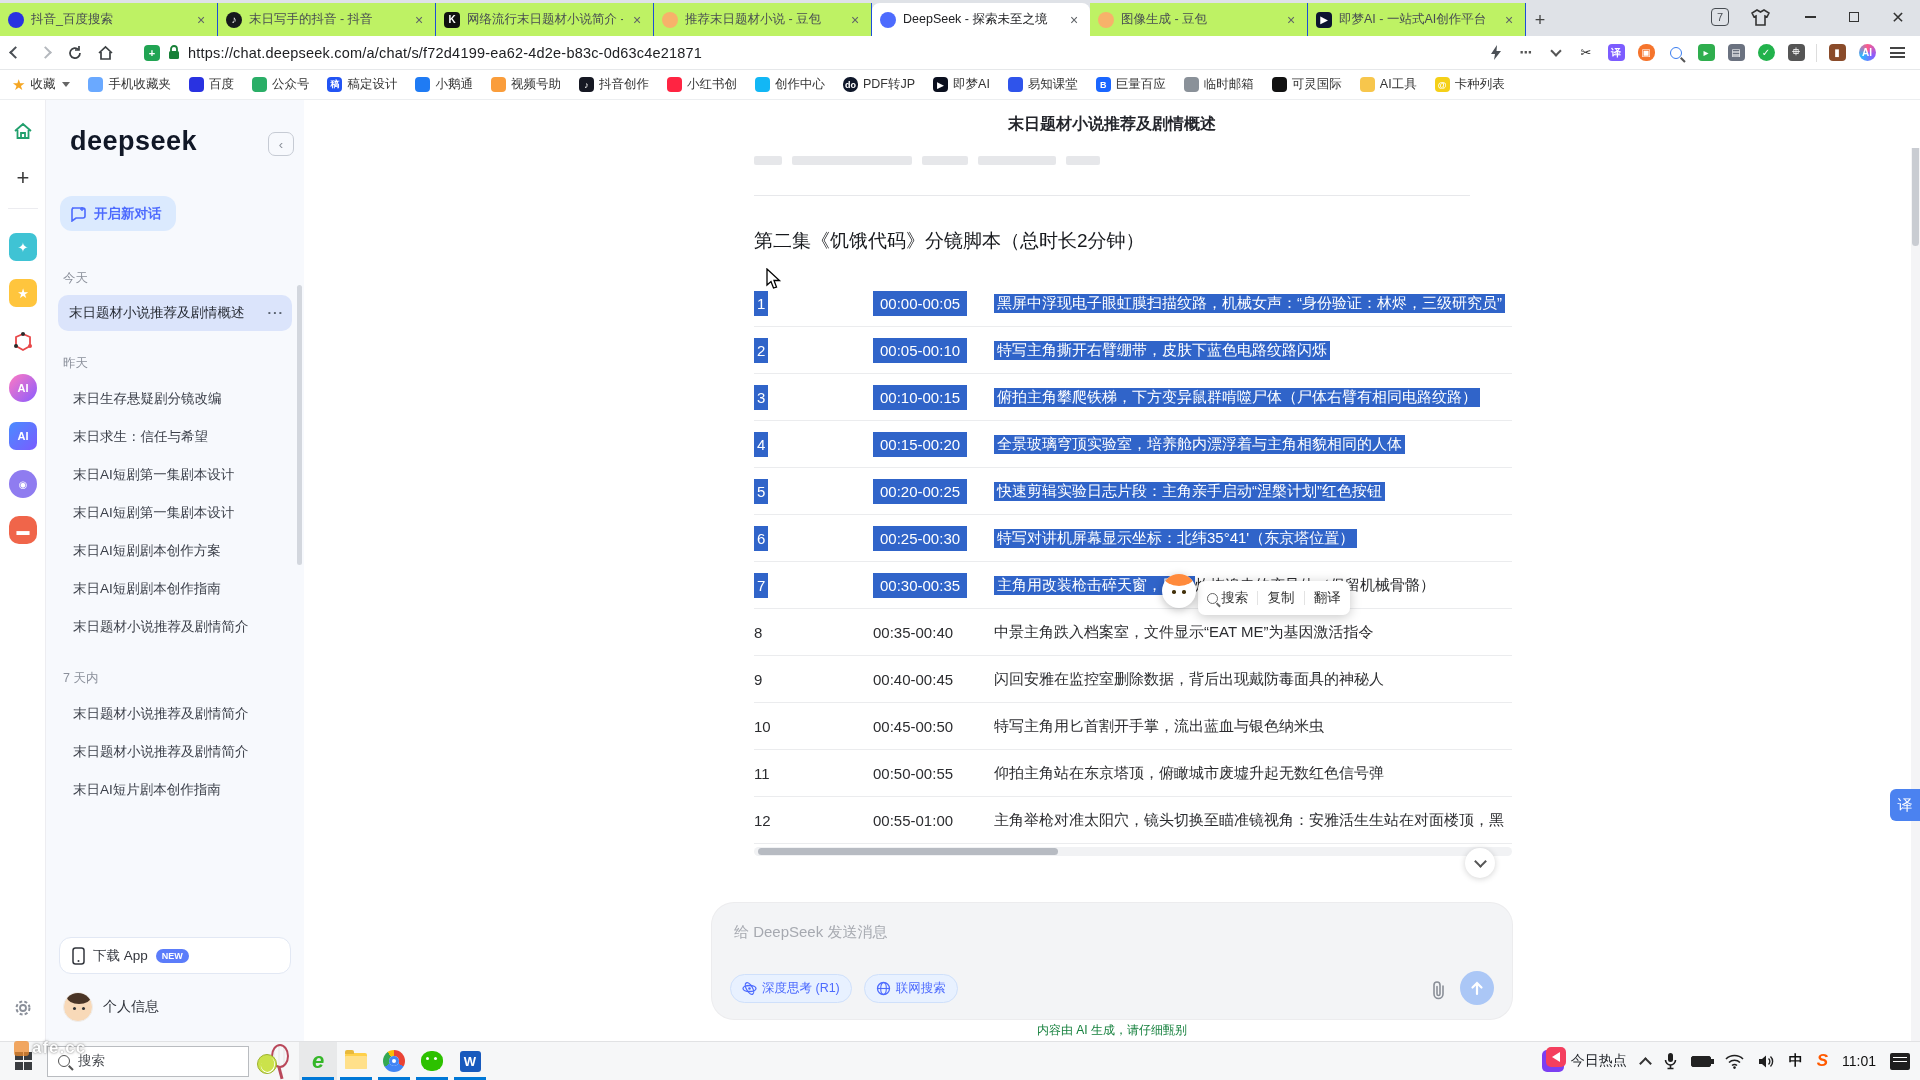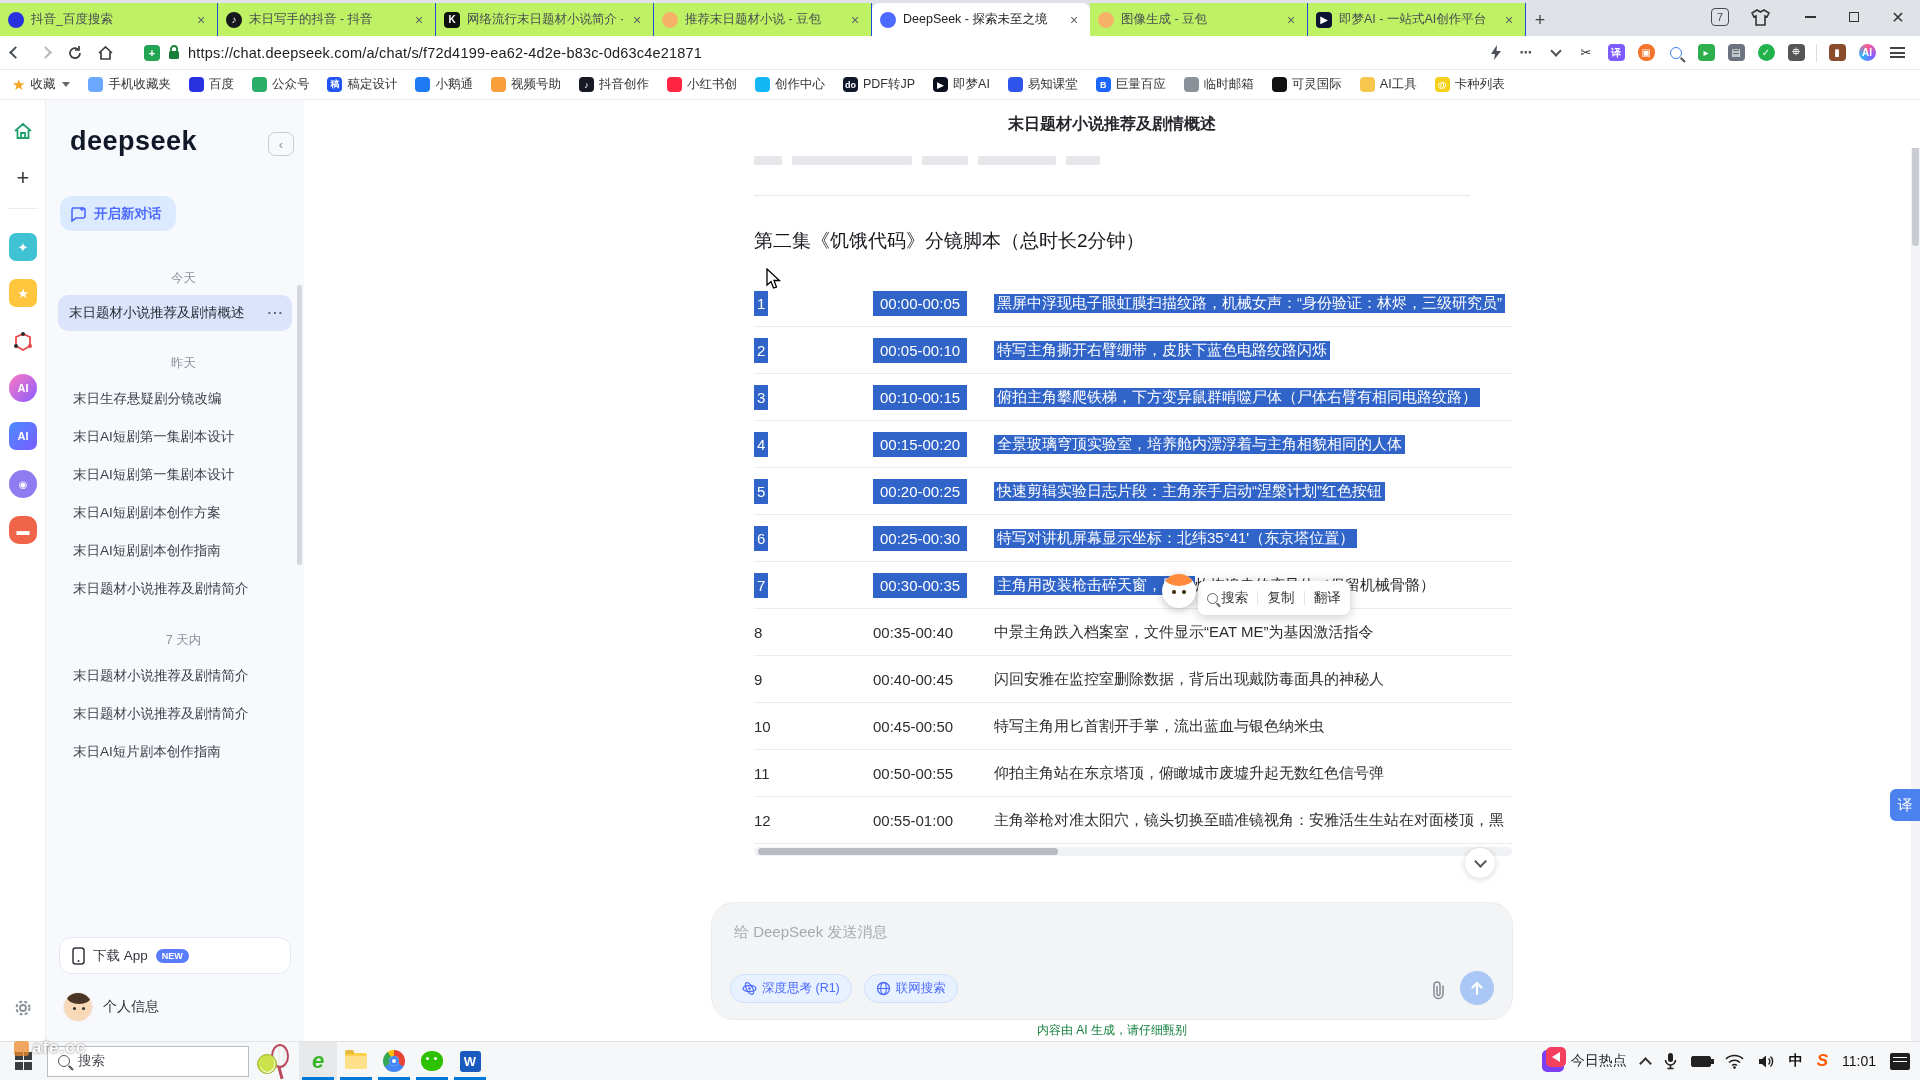--- a/index.html
+++ b/index.html
@@ -48,21 +48,21 @@
   .caret-down{width:0;height:0;border-left:4px solid transparent;border-right:4px solid transparent;border-top:5px solid #666;margin-left:2px;}
 
   
   #app{position:absolute;top:100px;left:0;width:1920px;height:941px;display:flex;}
   #left-rail{width:46px;background:#fff;border-right:1px solid #ededf1;position:relative;}
   .rail-ic{position:absolute;left:9px;width:28px;height:28px;border-radius:7px;display:flex;align-items:center;justify-content:center;color:#fff;font-size:13px;font-weight:bold;}
   #sidebar{width:258px;background:#f7f9fd;position:relative;overflow:hidden;}
   #ds-logo{position:absolute;left:24px;top:26px;font-size:27px;font-weight:bold;color:#111827;letter-spacing:.5px;}
   #collapse-btn{position:absolute;right:10px;top:32px;width:26px;height:24px;border:1.5px solid #c6cbd4;border-radius:7px;color:#8a8f99;font-size:13px;display:flex;align-items:center;justify-content:center;}
   #newchat{position:absolute;left:14px;top:96px;height:35px;padding:0 14px 0 10px;background:#dbeafe;border-radius:12px;display:flex;align-items:center;gap:7px;color:#4d6bfe;font-size:13.5px;font-weight:bold;}
-  .sec-label{font-size:12.5px;color:#8b909b;padding:0 0 0 17px;text-align:center;}
+  .sec-label{font-size:12.5px;color:#8b909b;padding:0 0 0 17px;}
   .sd-item{height:38px;line-height:38px;padding-left:27px;font-size:13.5px;color:#3c404a;white-space:nowrap;overflow:hidden;}
   .sd-item.active{margin:0 12px;height:36px;line-height:36px;padding-left:11px;background:#dbe4fb;border-radius:10px;color:#262a33;display:flex;align-items:center;}
   .sd-item.active .lbl{flex:1;overflow:hidden;white-space:nowrap;}
   .dots{color:#5a6270;font-weight:bold;letter-spacing:1px;margin-right:8px;}
   #sd-scroll{position:absolute;right:2px;top:185px;width:5px;height:280px;border-radius:3px;background:#d3d7de;}
   #dl-box{position:absolute;left:13px;top:837px;width:232px;height:37px;background:#fff;border:1px solid #e2e8f4;border-radius:12px;display:flex;align-items:center;padding:0 12px;gap:8px;}
   #dl-box .dl-label{font-size:13.5px;color:#33363d;}
   .new-badge{background:#5b7cfa;color:#fff;font-size:9px;font-weight:bold;border-radius:7px;padding:2px 6px;}
   #profile{position:absolute;left:17px;top:892px;display:flex;align-items:center;gap:10px;}
   #avatar{width:30px;height:30px;border-radius:50%;background:#f8d9b8;position:relative;overflow:hidden;border:1px solid #eee;}
@@ -327,21 +327,21 @@
     </span>
     <span class="bm">
       <span class="bm-ic" style="background: rgb(255, 36, 66);"></span>
       <span>小红书创</span>
     </span>
     <span class="bm">
       <span class="bm-ic" style="background: rgb(18, 183, 245);"></span>
       <span>创作中心</span>
     </span>
     <span class="bm">
-      <span class="bm-ic" style="background: #0f172a;">do</span>
+      <span class="bm-ic" style="background: #0f172a; border-radius: 7px;">do</span>
       <span>PDF转JP</span>
     </span>
     <span class="bm">
       <span class="bm-ic" style="background: rgb(10, 15, 30);">▶</span>
       <span>即梦AI</span>
     </span>
     <span class="bm">
       <span class="bm-ic" style="background: rgb(47, 84, 235);"></span>
       <span>易知课堂</span>
     </span>
@@ -409,20 +409,21 @@
       <span>开启新对话</span>
     </div>
     <div id="sd-sections" style="position:absolute;left:0;top:162px;width:100%;">
         <div class="sec-label" style="margin: 8px 0px;">今天</div>
         <div class="sd-item active">
           <span class="lbl">末日题材小说推荐及剧情概述</span>
           <span class="dots">···</span>
         </div>
         <div class="sec-label" style="margin: 24px 0px 8px;">昨天</div>
         <div class="sd-item">末日生存悬疑剧分镜改编</div>
+        <div class="sd-item">末日求生：信任与希望</div>
         <div class="sd-item">末日AI短剧第一集剧本设计</div>
         <div class="sd-item">末日AI短剧第一集剧本设计</div>
         <div class="sd-item">末日AI短剧剧本创作方案</div>
         <div class="sd-item">末日AI短剧剧本创作指南</div>
         <div class="sd-item">末日题材小说推荐及剧情简介</div>
         <div class="sec-label" style="margin: 24px 0px 8px;">7 天内</div>
         <div class="sd-item">末日题材小说推荐及剧情简介</div>
         <div class="sd-item">末日题材小说推荐及剧情简介</div>
         <div class="sd-item">末日AI短片剧本创作指南</div>
       </div>

